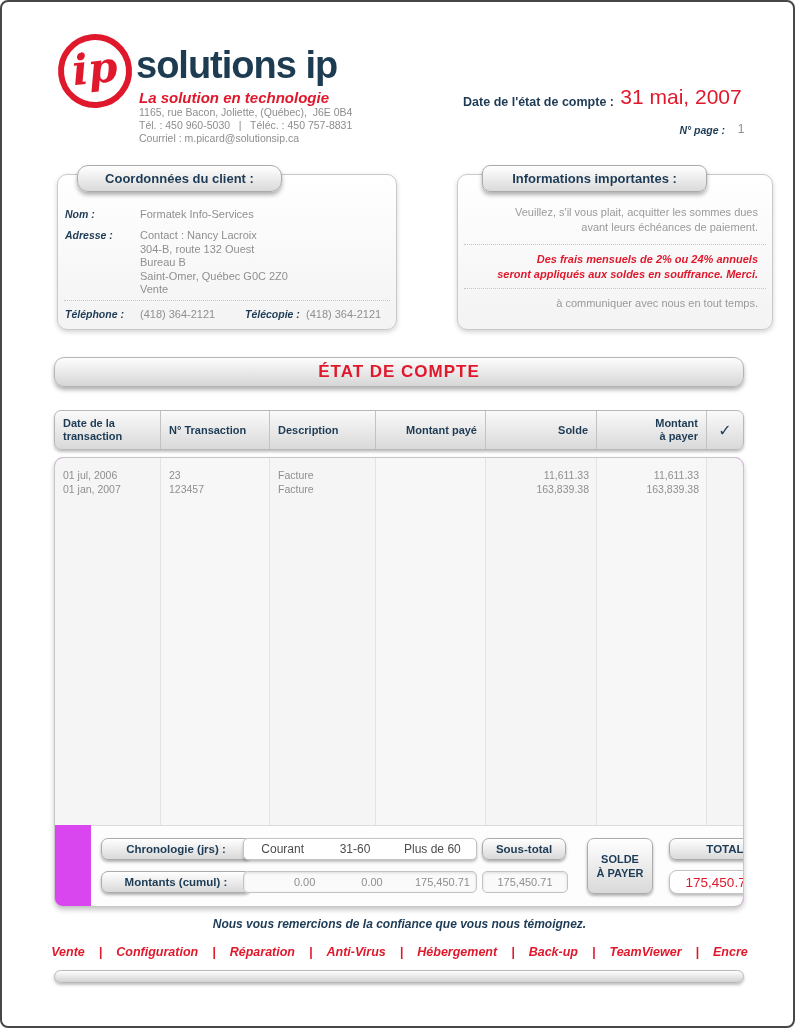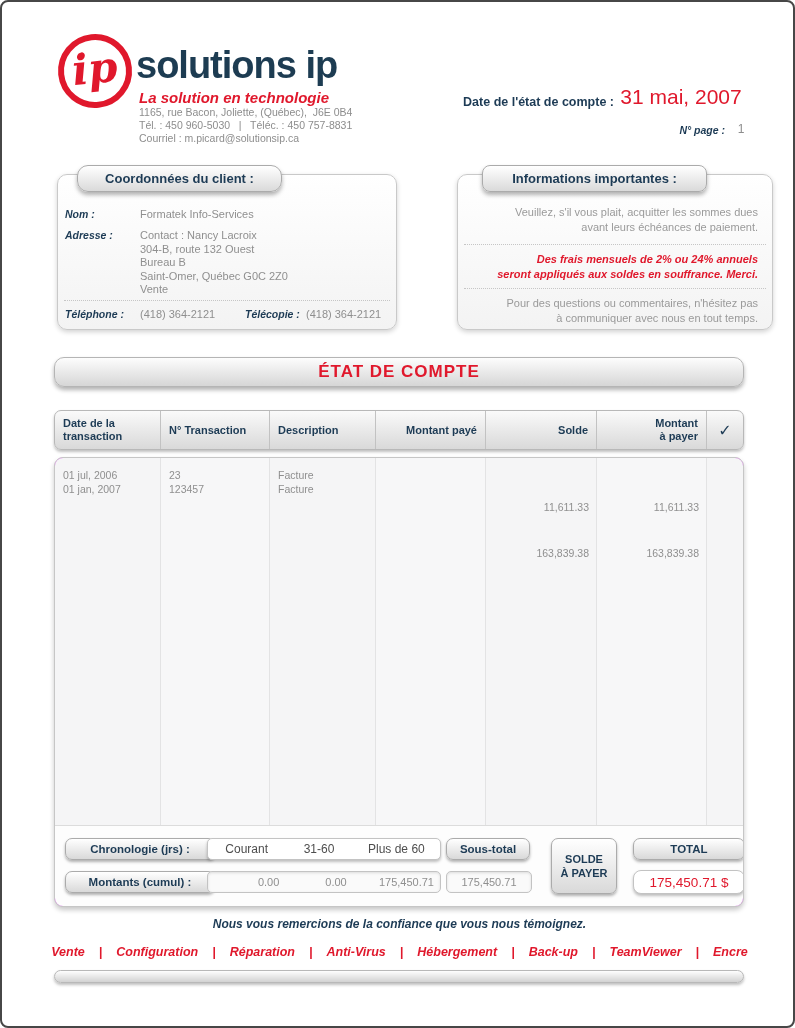--- a/index.html
+++ b/index.html
@@ -96,25 +96,25 @@
     left:52px; top:455px; width:690px; height:450px;
     background:#d946ef; border:1px solid #c6c6c6; border-radius:9px;
     box-shadow:0 3px 5px rgba(0,0,0,0.22); overflow:hidden;
   }
   .cols { display:flex; height:367px; }
   .col { background:#f5f5f6; border-right:1px solid #e3e3e4; padding-top:10px; }
   .col:nth-child(even){ background:#f7f7f8; }
   .col:last-child { border-right:none; }
   .cell { font-size:10.5px; color:#8f8f8f; line-height:14px; padding:0 8px;
     white-space:nowrap; }
-  .col.r .cell { text-align:right; padding-right:7px;margin-top:32px; }
+  .col.r .cell { text-align:right; padding-right:7px; }
 
   
   .summary { position:relative; height:81px; background:#fdfdfd;
-    border-top:1px solid #dcdcdc; }
+    border-top:1px solid #dcdcdc;margin-left:36px; }
   .btn {
     position:absolute; background:linear-gradient(#ffffff, #d9d9d9);
     border:1px solid #ababab; border-radius:7px;
     box-shadow:0 2px 3px rgba(0,0,0,0.3);
     display:flex; align-items:center; justify-content:center;
     font-size:11.5px; font-weight:bold; color:#1d3b55;
   }
   .inbox {
     position:absolute; background:#fcfcfc; border:1px solid #c3c3c3;
     border-radius:5px; display:flex; align-items:center;
@@ -185,21 +185,20 @@
       <div>Veuillez, s'il vous plait, acquitter les sommes dues</div>
       <div>avant leurs échéances de paiement.</div>
     </div>
     <div class="dotline" style="position:absolute; left:6px; right:6px; top:69px;"></div>
     <div class="info-par red" style="position:absolute; top:77px;">
       <div>Des frais mensuels de 2% ou 24% annuels</div>
       <div>seront appliqués aux soldes en souffrance. Merci.</div>
     </div>
     <div class="dotline" style="position:absolute; left:6px; right:6px; top:113px;"></div>
     <div class="info-par" style="position:absolute; top:121px;">
-      <div>Pour des questions ou commentaires, n'hésitez pas</div>
       <div>à communiquer avec nous en tout temps.</div>
     </div>
   </div>
   <div class="abs tab info-tab">Informations importantes :</div>
 
   <div class="abs bigbar">ÉTAT DE COMPTE</div>
 
   <div class="abs thead">
     <div class="th w0">Date de la
 transaction</div>

